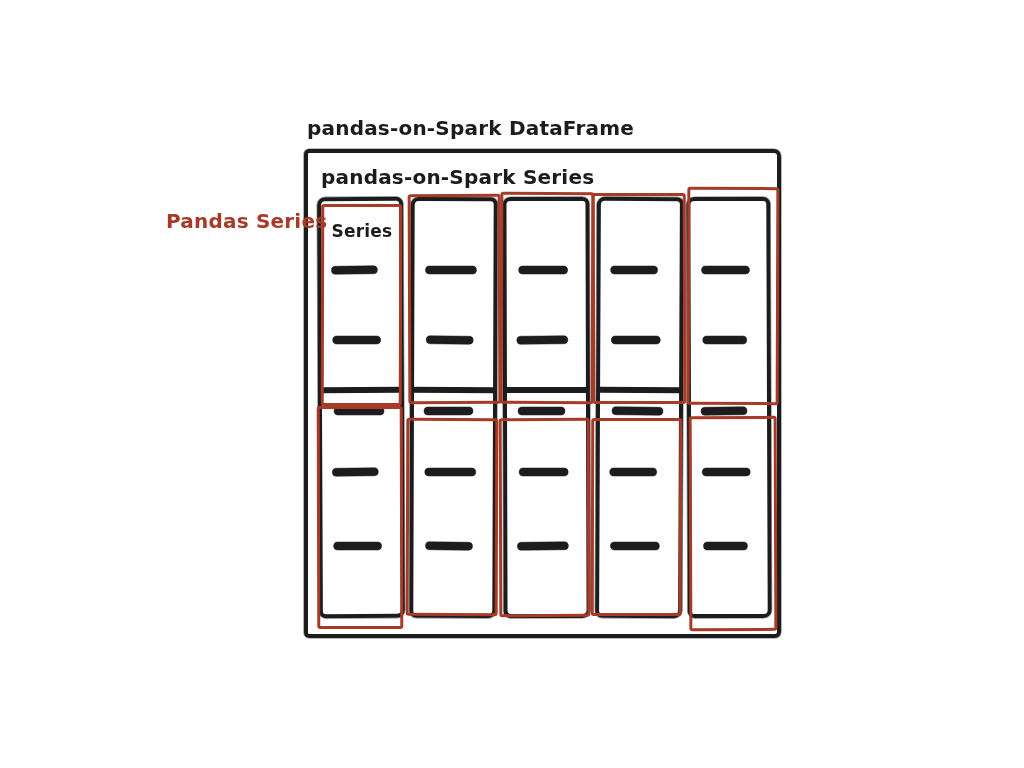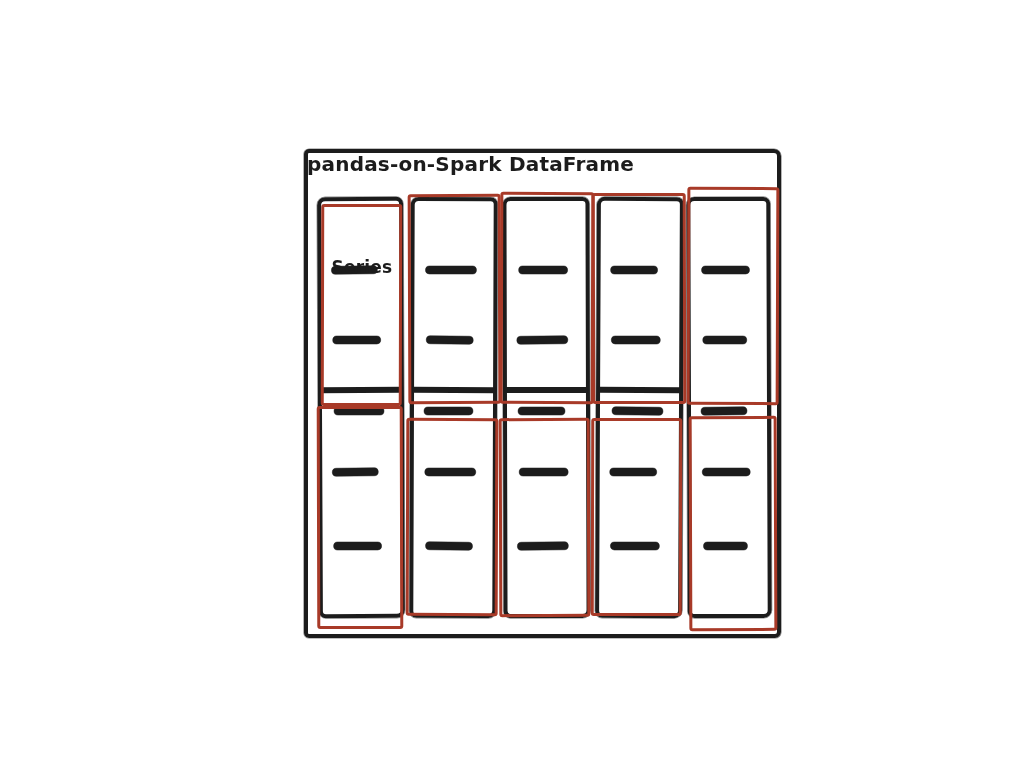--- a/index.html
+++ b/index.html
@@ -7,21 +7,21 @@
   }
   #stage {
     position: relative;
     width: 1024px; height: 768px;
     background: #ffffff;
     overflow: hidden;
     font-family: "DejaVu Sans", sans-serif;
     color: var(--ink, #1c1c1c);
   }
   .hand { font-weight: 600; letter-spacing: .2px; }
-  .label { position: absolute; white-space: nowrap; z-index: 5; margin-top: 36px; }
+  .label { position: absolute; white-space: nowrap; z-index: 5; }
 
   #df-title        { left: 307px; top: 116px; font-size: 20px; }
   #series-label    { left: 321px; top: 165px; font-size: 20px; }
   #pandas-series-label { left: 166px; top: 209px; font-size: 20px; color: var(--red, #a83a28); }
   #value-label     { left: 323px; top: 221px; width: 78px; text-align: center; font-size: 17px; z-index: 6; }
 
   #df-frame {
     position: absolute;
     left: 304px; top: 149px; width: 477px; height: 489px;
     border: 4px solid var(--ink, #1c1c1c);
@@ -63,21 +63,23 @@
 </style>
 </head>
 <body>
 
 <div id="stage" style="background: rgb(255, 255, 255);">
 
   <div id="df-title" class="label hand">pandas-on-Spark DataFrame</div>
 
   <div id="df-frame"></div>
 
+  <div id="series-label" class="label hand">pandas-on-Spark Series</div>
 
+  <div id="pandas-series-label" class="label hand">Pandas Series</div>
 
   <div id="columns-layer">
       <div class="col" style="left: 318px; top: 197px; width: 86px; height: 421px; transform: rotate(-0.25deg);">
         <div class="dash" style="left: 10px; width: 46px; top: 65px; transform: rotate(-0.3deg);"></div>
         <div class="dash" style="left: 11px; width: 48px; top: 135px; transform: rotate(0deg);"></div>
         <div class="divider" style="top: 186px;"></div>
         <div class="dash" style="left: 12px; width: 50px; top: 206px; transform: rotate(0.3deg);"></div>
         <div class="dash" style="left: 10px; width: 46px; top: 267px; transform: rotate(-0.3deg);"></div>
         <div class="dash" style="left: 11px; width: 48px; top: 341px; transform: rotate(0deg);"></div>
       </div>

